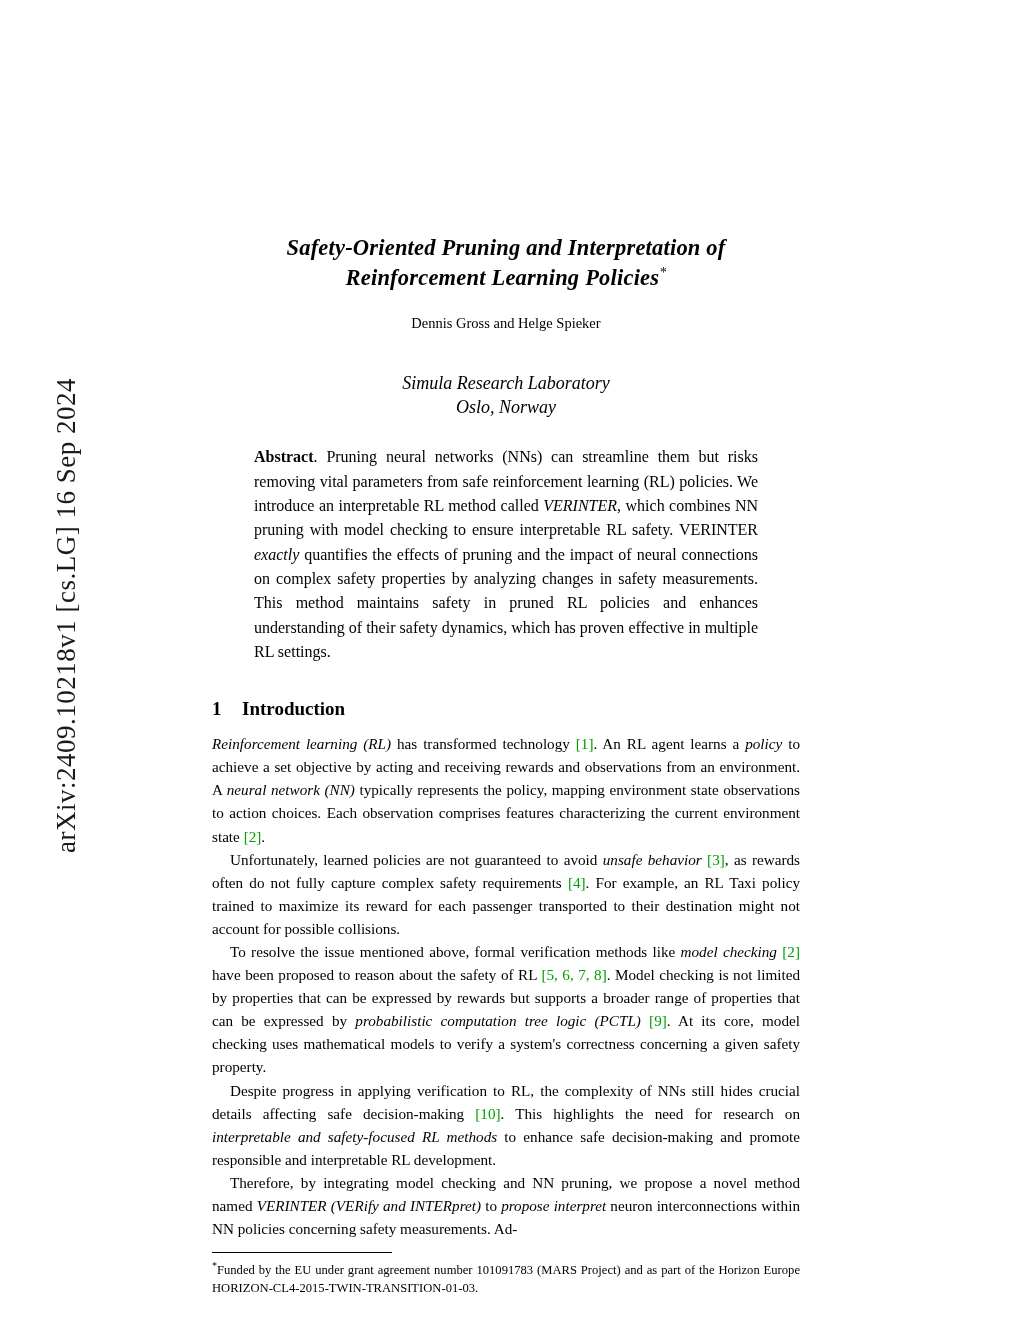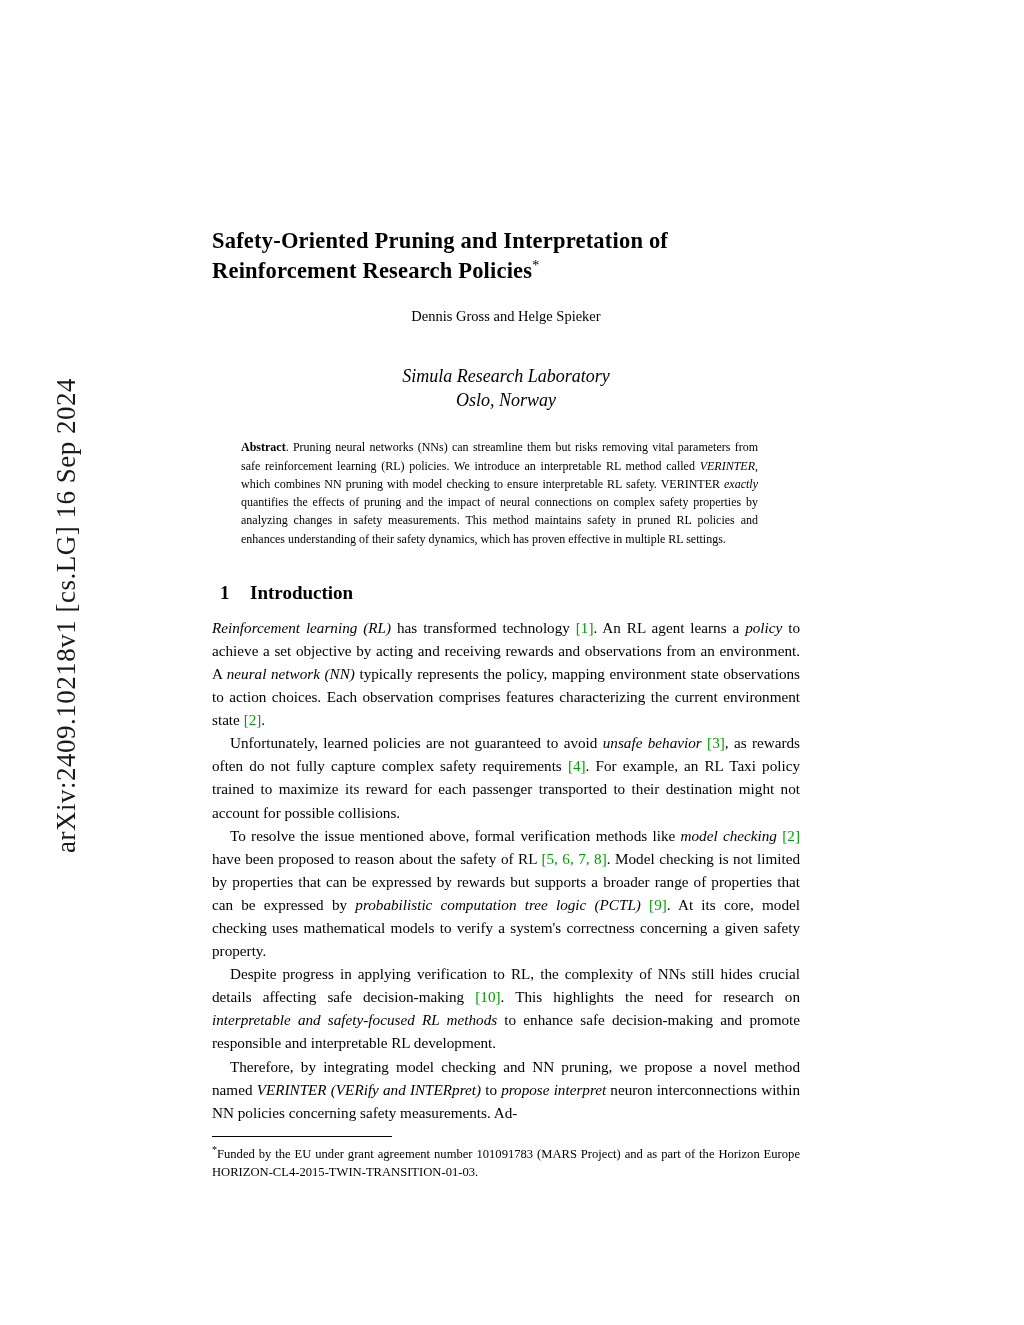--- a/index.html
+++ b/index.html
@@ -34,54 +34,56 @@
 
   
   #page {
     position: absolute;
     left: 212px;
     top: 222px;
     width: 588px;
   }
 
   .title {
+    text-align: center;
     font-size: 22.5px;
     font-weight: bold;
     line-height: 1.35;
     letter-spacing: 0.2px;
-    margin: 4px 0 20px 0;
+    margin: 11px 0 20px 0;
+    font-style: italic;
   }
   .title sup { font-size: 14px; font-weight: normal; }
 
   .authors {
     text-align: center;
     font-size: 14.5px;
     margin: 21px 0 0 0;
   }
   .affil {
     text-align: center;
     font-size: 18px;
     margin: 39px 0 0 0;
     line-height: 1.35;
     font-style: italic;
   }
 
   .abstract {
-    margin: 26px 42px 0 29px;
-    font-size: 12px;
+    margin: 26px 42px 0 42px;
+    font-size: 16px;
     line-height: 1.52;
     text-align: justify;
   }
   .abstract b { font-weight: bold; }
   .abstract i { font-style: italic; }
 
   h2.section {
     font-size: 19px;
     font-weight: bold;
-    margin: 34px 0 12px 8px;
+    margin: 34px 0 12px 0;
   }
   h2.section .num { display: inline-block; width: 30px; }
 
   p.body {
     font-size: 15.2px;
     line-height: 1.52;
     text-align: justify;
     margin: 0;
     text-indent: 0;
   }
@@ -105,21 +107,21 @@
 </style>
 </head>
 <body>
 
 <div id="arxiv-stamp">arXiv:2409.10218v1  [cs.LG]  16 Sep 2024</div>
 
 <div id="page">
 
   <div class="title">
     <span>Safety-Oriented Pruning and Interpretation of</span><br>
-    <span>Reinforcement Research Policies</span><sup>*</sup>
+    <span>Reinforcement Learning Policies</span><sup>*</sup>
   </div>
 
   <div class="authors">Dennis Gross and Helge Spieker</div>
 
   <div class="affil">
     <span>Simula Research Laboratory</span><br>
     <span>Oslo, Norway</span>
   </div>
 
   <div class="abstract">

